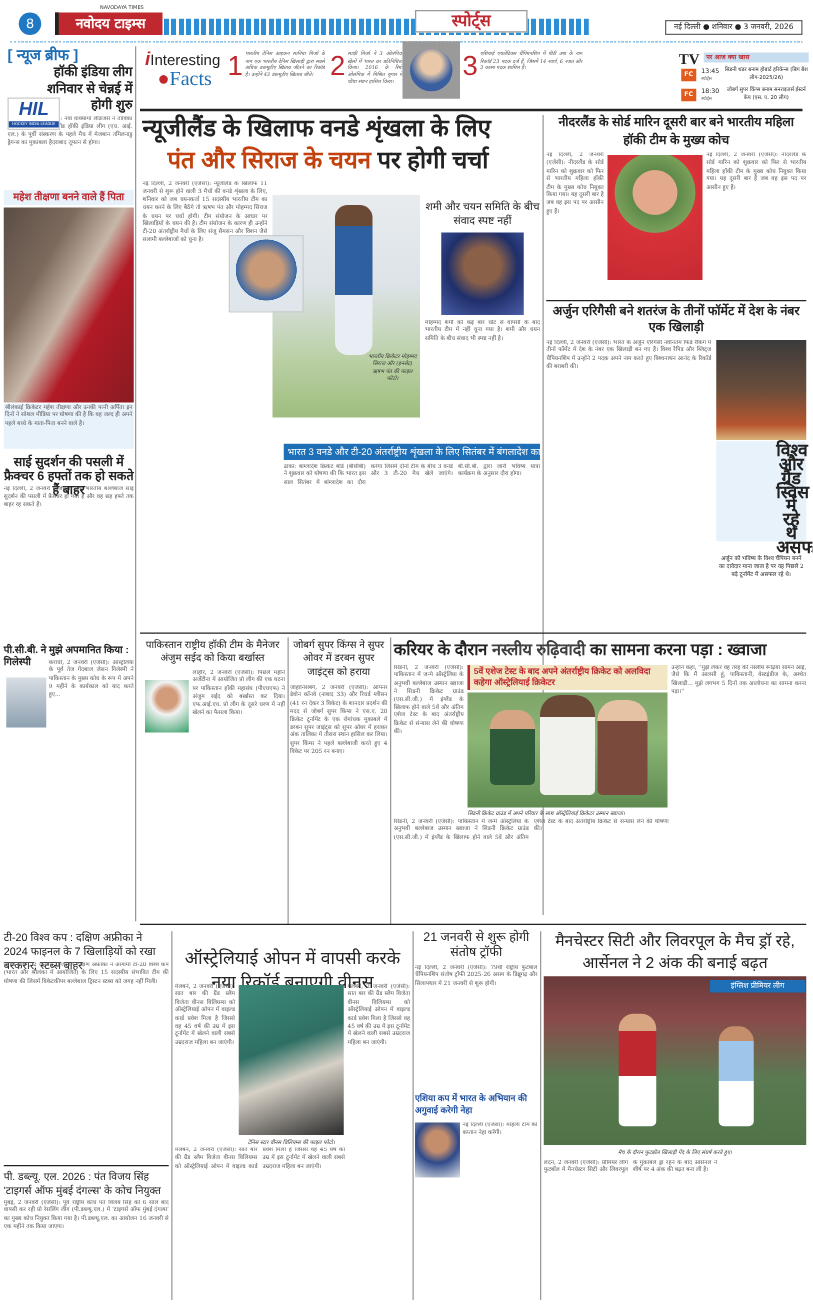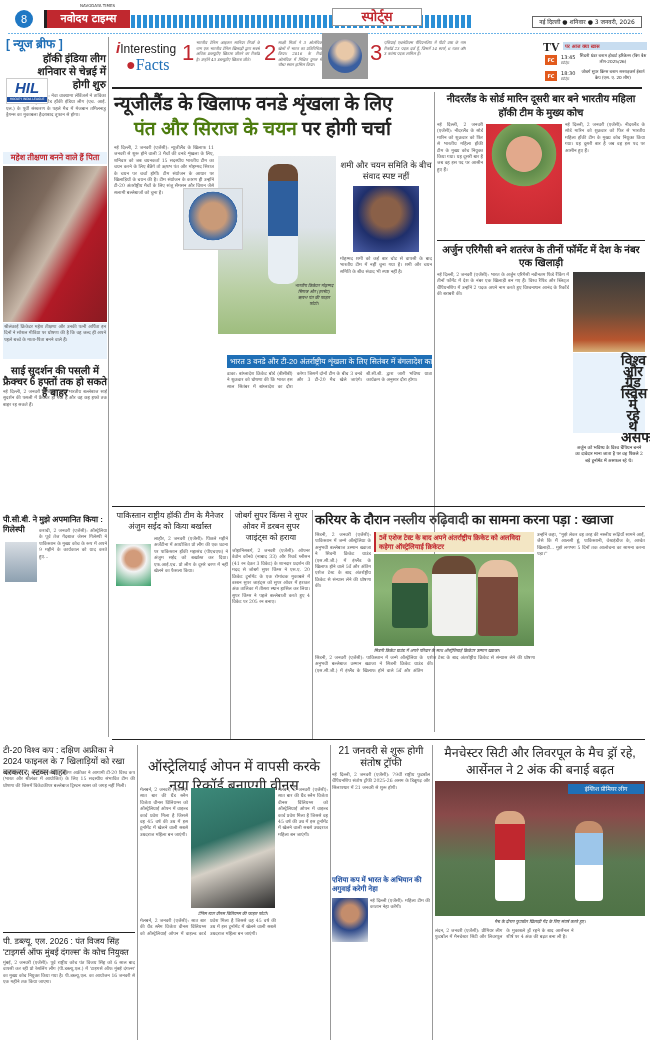--- a/index.html
+++ b/index.html
@@ -86,21 +86,21 @@
     <div class="abs" style="left:18px;top:1px;font-size:5px;line-height:6px;color:#222;">18:30</div>
     <div class="abs" style="left:18px;top:7px;font-size:3.5px;color:#555;">स्पोर्ट्स</div>
     <div class="abs" style="left:36px;top:0;width:68px;font-size:4.2px;line-height:6px;color:#222;text-align:center;">जोबर्ग सुपर किंग्स बनाम सनराइजर्स ईस्टर्न केप (एस. ए. 20 लीग)</div>
   </div>
 </div>
 
 <div class="abs rule" style="left:112px;top:87px;width:530px;height:1.5px;"></div>
 
 <div class="abs hd" style="left:114px;top:92px;width:320px;font-size:19px;line-height:24px;white-space:nowrap;">न्यूजीलैंड के खिलाफ वनडे शृंखला के लिए</div>
 <div class="abs hd" style="left:134px;top:117px;width:300px;font-size:19px;line-height:24px;white-space:nowrap;">
-  <span style="color:#4d7c0f;text-align:right;">पंत और सिराज के चयन</span> <span>पर होगी चर्चा</span>
+  <span style="color:#c2410c;text-align:right;">पंत और सिराज के चयन</span> <span>पर होगी चर्चा</span>
 </div>
 <div class="abs txt" style="left:114px;top:145px;width:100px;height:208px;">नई दिल्ली, 2 जनवरी (एजेंसी): न्यूजीलैंड के खिलाफ 11 जनवरी से शुरू होने वाली 3 मैचों की वनडे शृंखला के लिए, शनिवार को जब चयनकर्ता 15 सदस्यीय भारतीय टीम का चयन करने के लिए बैठेंगे तो ऋषभ पंत और मोहम्मद सिराज के चयन पर चर्चा होगी। टीम संयोजन के आधार पर खिलाड़ियों के चयन की है। टीम संयोजन के कारण ही उन्होंने टी-20 अंतर्राष्ट्रीय मैचों के लिए संजू सैमसन और विशन जैसे सलामी बल्लेबाजों को चुना है।</div>
 <div class="abs photo" style="left:218px;top:156px;width:118px;height:178px;background:linear-gradient(180deg,#e8ecef 0%,#dde3e8 40%,#b9cfa3 75%,#9ebd7e 100%);">
   <div style="position:absolute;left:50px;top:8px;width:30px;height:120px;background:linear-gradient(180deg,#6b4a35 0 14%,#2e5f9e 14% 60%,#e8eef3 60%);border-radius:10px;"></div>
 </div>
 <div class="abs photo" style="left:183px;top:188px;width:60px;height:62px;background:radial-gradient(circle at 50% 45%,#c99a78 0 30%,#3a6aa8 55%,#dfe6ec 56%);border:1px solid #ccc;"></div>
 <div class="abs caption" style="left:294px;top:283px;width:40px;line-height:6px;font-size:4.3px;text-align:center;">भारतीय क्रिकेटर मोहम्मद सिराज और (इनसेट) ऋषभ पंत की फाइल फोटो।</div>
 
 <div class="abs hd" style="left:340px;top:160px;width:92px;font-size:8.5px;line-height:11px;text-align:center;font-weight:normal;">शमी और चयन समिति के बीच संवाद स्पष्ट नहीं</div>
 <div class="abs photo" style="left:353px;top:186px;width:66px;height:66px;background:radial-gradient(circle at 50% 40%,#8a6048 0 28%,#1f2f6b 55%,#4c5fa8 100%);"></div>

